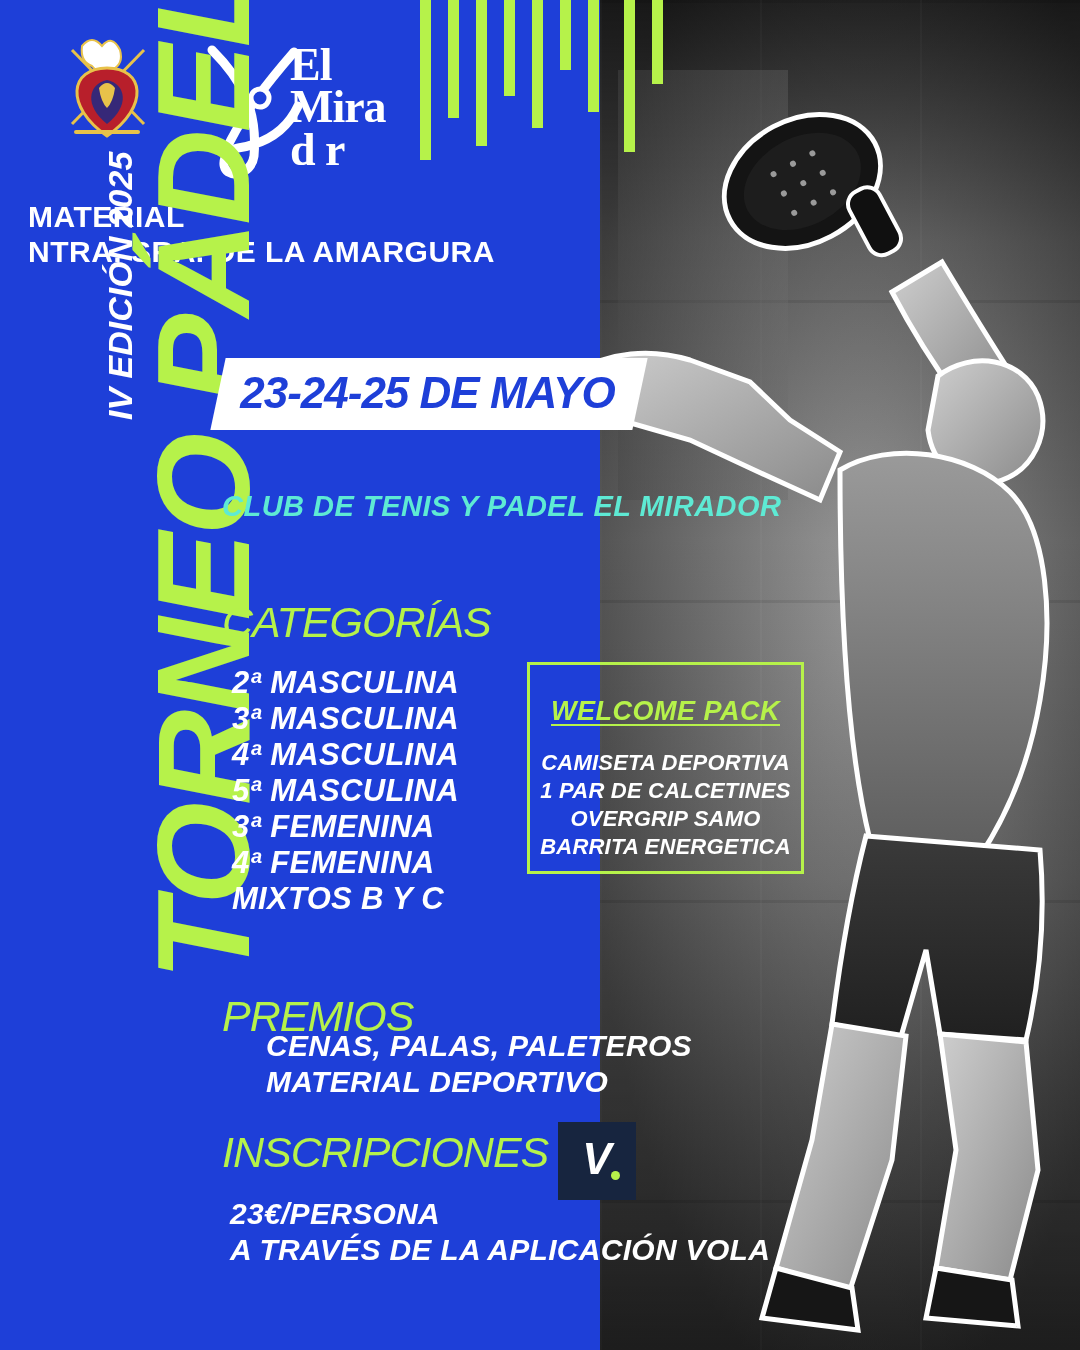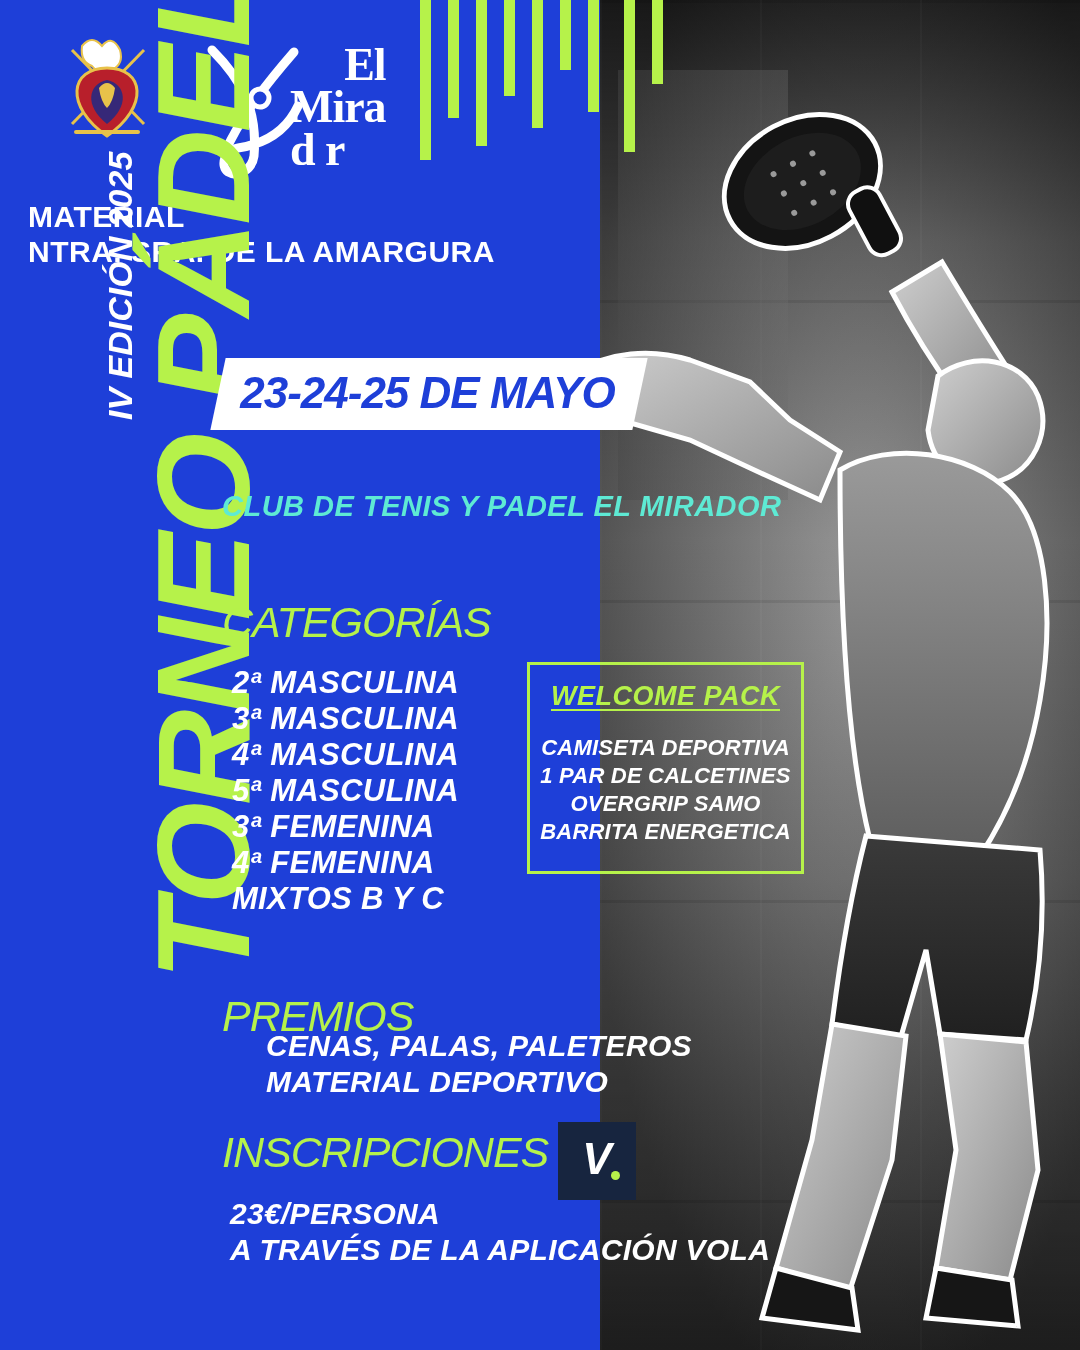--- a/index.html
+++ b/index.html
@@ -60,21 +60,21 @@
   
   .crest { position:absolute; left: 52px; top: 28px; width: 110px; height: 135px; }
 
   
   .mirador-logo { position:absolute; left: 198px; top: 36px; width: 230px; height: 170px; color:#fff; }
   .mirador-text {
     position:absolute; left: 92px; top: 8px;
     font-family: "Liberation Serif", serif;
     color:#fff; line-height: .92;
   }
-  .mirador-text .l1 { font-size: 46px; font-weight:700; letter-spacing:-1px;text-align:right;}
+  .mirador-text .l1 { font-size: 46px; font-weight:700; letter-spacing:-1px;}
   .mirador-text .l2 { font-size: 46px; font-weight:700; letter-spacing:-1px;}
   .mirador-text .l3 { font-size: 46px; font-weight:700; letter-spacing:-1px;}
 
   
   .hermandad {
     position:absolute; left: 28px; top: 200px;
     color:#fff; font-weight: 800; font-style: normal;
     font-size: 30px; line-height: 1.15; letter-spacing: .5px;
     font-family: "Liberation Sans", sans-serif;
   }
@@ -147,21 +147,21 @@
     color:#fff; font-size: 30px; font-weight: 800; font-style: italic;
     line-height: 1.2; letter-spacing:.3px;
   }
 
   
   .welcome-box {
     position:absolute; left: 527px; top: 662px;
     width: 277px; height: 212px;
     border: 3px solid #b6f24a;
     text-align:center;
-    padding-top: 16px;
+    padding-top: 31px;
   }
   .welcome-title {
     color:#b6f24a; font-size: 27px; font-weight:900; font-style:italic;
     text-decoration: underline; text-underline-offset: 4px;
     letter-spacing: .5px;
   }
   .welcome-items {
     margin-top: 22px;
     color:#fff; font-size: 22px; font-weight:800; font-style:italic;
     line-height: 1.28; letter-spacing:.2px;

